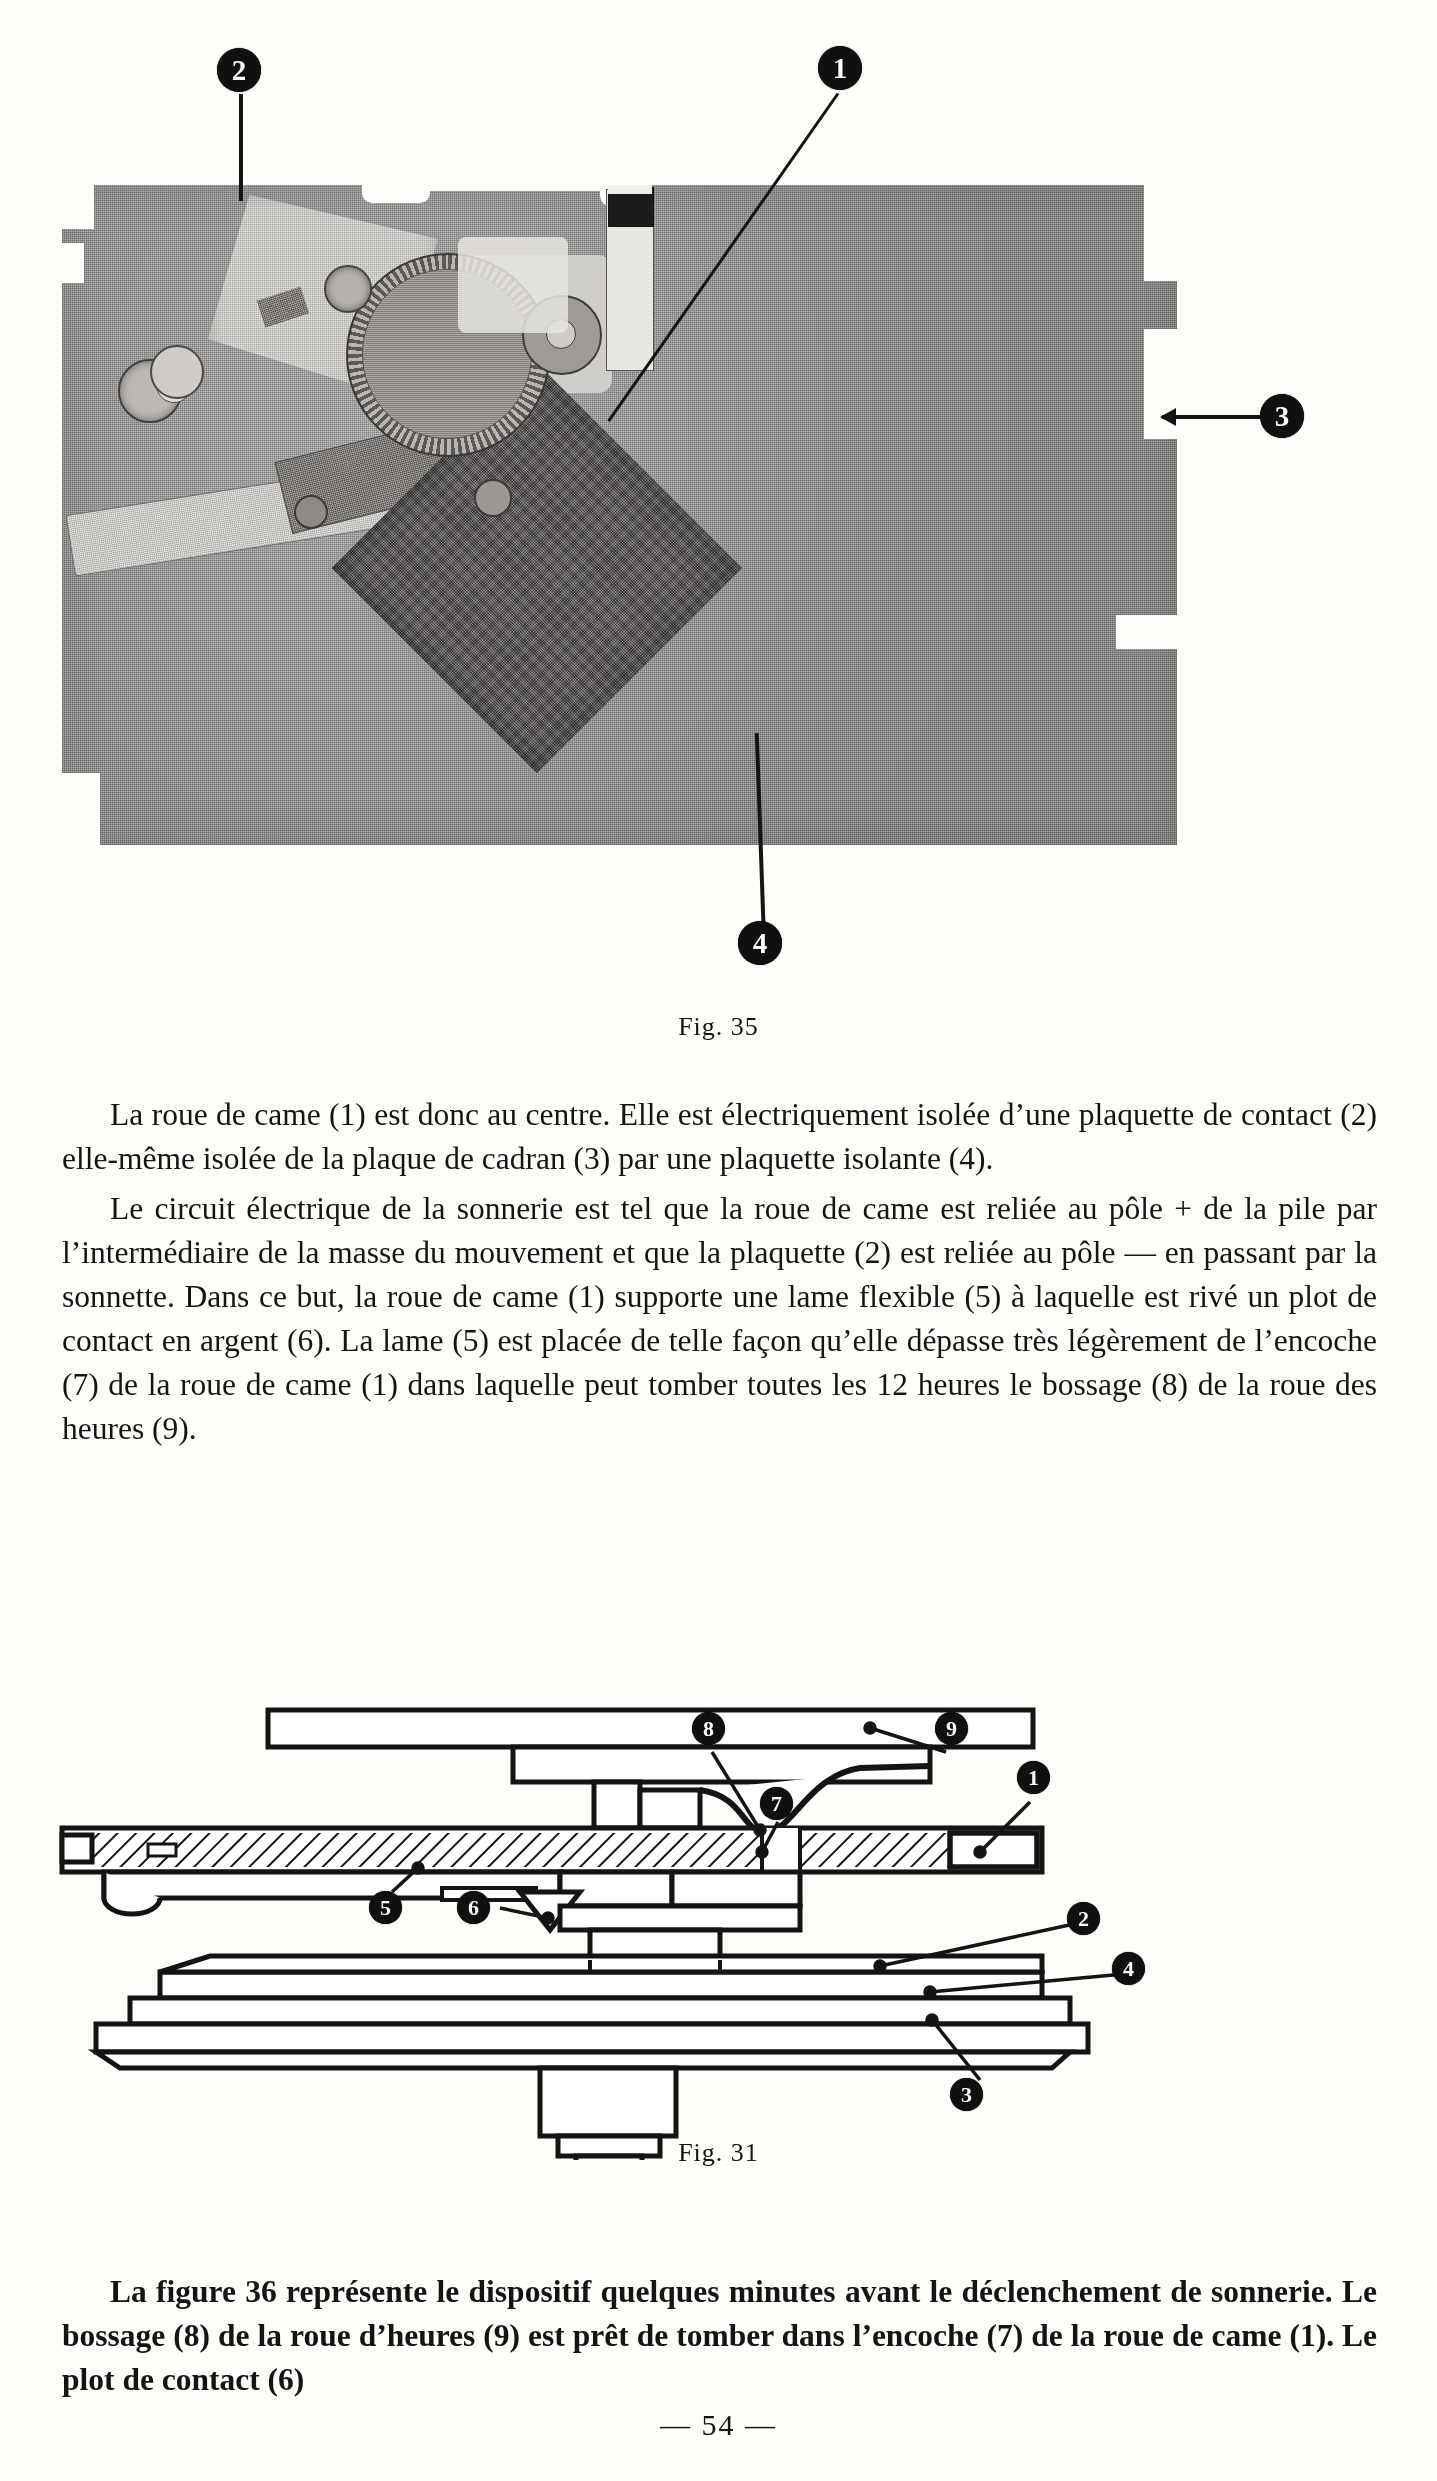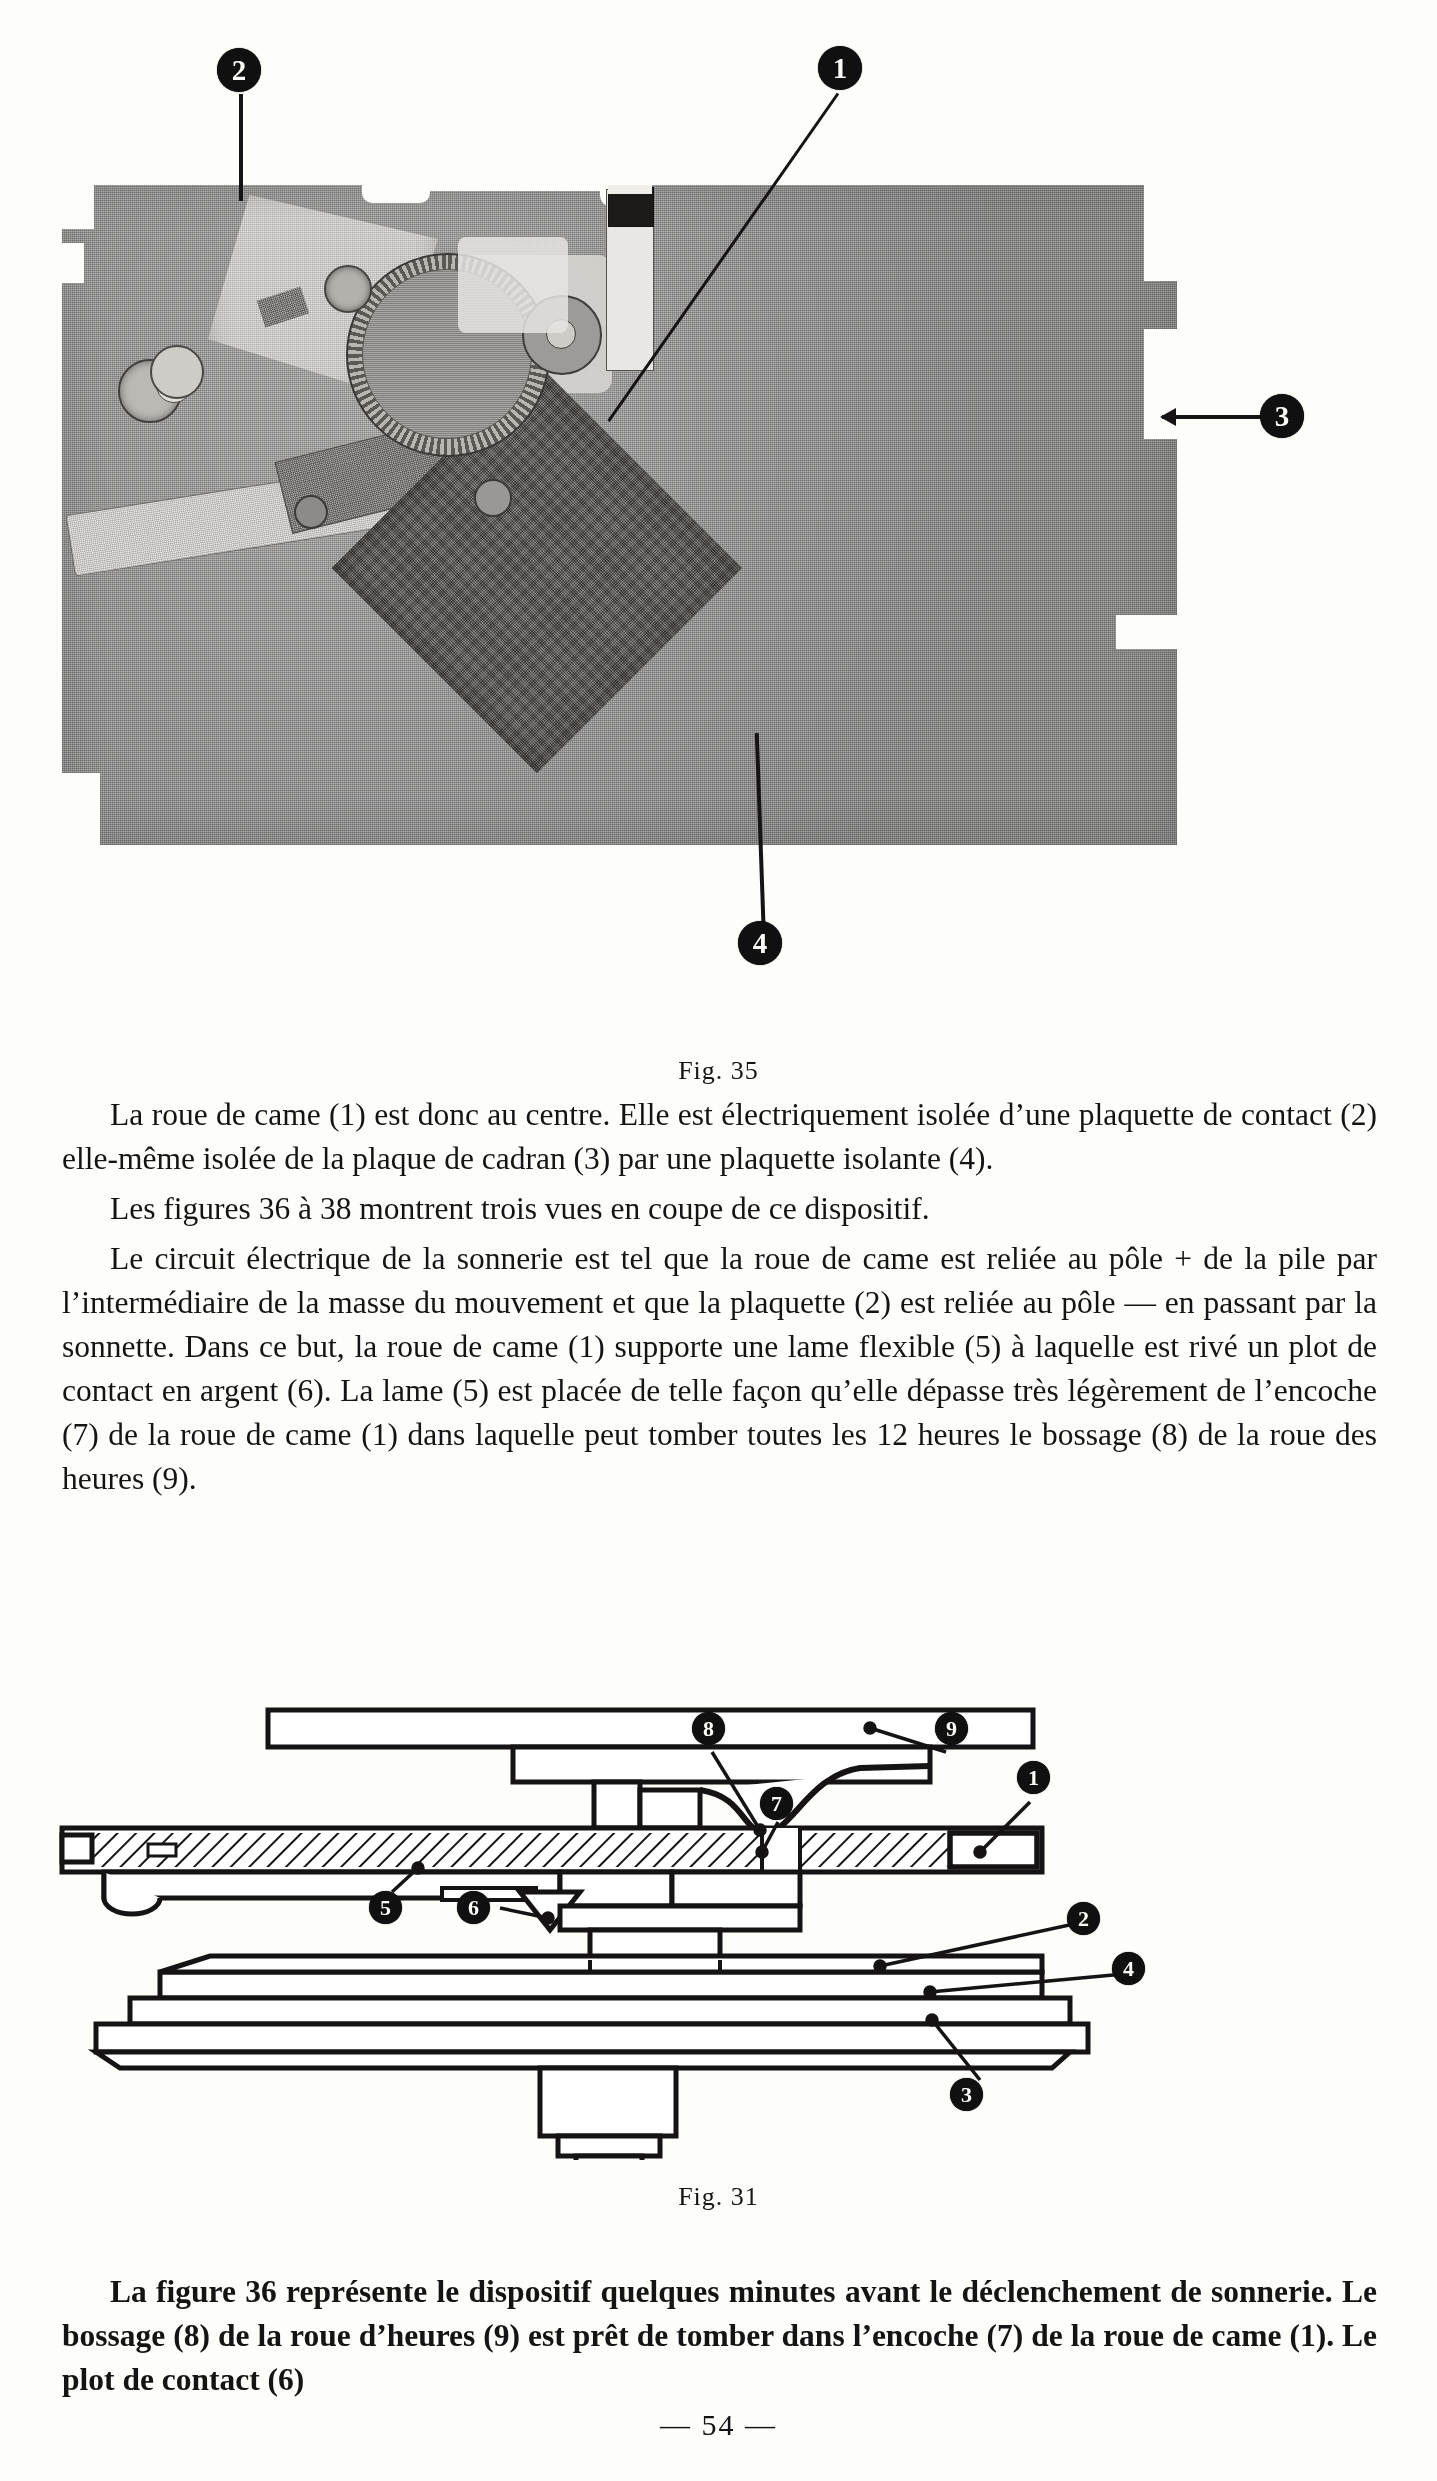--- a/index.html
+++ b/index.html
@@ -91,21 +91,20 @@
     z-index: 25;
   }
 
   
   .caption {
     position: absolute;
     width: 100%;
     text-align: center;
     font-size: 26px;
     letter-spacing: 1px;
-    margin-top: 44px;
   }
   .bodytext {
     position: absolute;
     left: 62px;
     width: 1315px;
     font-size: 31.5px;
     line-height: 44px;
     text-align: justify;
     text-align-last: left;
   }
@@ -198,21 +197,20 @@
     <div class="callout" style="left:217px; top:48px;">2</div>
     <div class="callout" style="left:818px; top:46px;">1</div>
     <div class="callout" style="left:1260px; top:394px;">3</div>
     <div class="callout" style="left:738px; top:921px;">4</div>
 
     <div class="caption" style="top:1012px;">Fig.  35</div>
   </div>
 
   <div class="bodytext" style="top:1093px;">
     <p class="indent">La roue de came (1) est donc au centre. Elle est électriquement isolée d’une plaquette de contact (2) elle-même isolée de la plaque de cadran (3) par une plaquette isolante (4).</p>
-    <p class="indent" style="margin-top:6px;">Les figures 36 à 38 montrent trois vues en coupe de ce dispositif.</p>
     <p class="indent" style="margin-top:6px;">Le circuit électrique de la sonnerie est tel que la roue de came est reliée au pôle + de la pile par l’intermédiaire de la masse du mouvement et que la plaquette (2) est reliée au pôle — en passant par la sonnette. Dans ce but, la roue de came (1) supporte une lame flexible (5) à laquelle est rivé un plot de contact en argent (6). La lame (5) est placée de telle façon qu’elle dépasse très légèrement de l’encoche (7) de la roue de came (1) dans laquelle peut tomber toutes les 12 heures le bossage (8) de la roue des heures (9).</p>
   </div>
 
   <div class="fig36-wrap">
     <svg width="1437" height="560" viewBox="0 0 1437 560" xmlns="http://www.w3.org/2000/svg">
       <defs>
         <pattern id="hatch" width="13" height="13" patternTransform="rotate(45)" patternUnits="userSpaceOnUse">
           <rect width="13" height="13" fill="#ffffff"></rect>
           <line x1="0" y1="0" x2="0" y2="13" stroke="#151313" stroke-width="4"></line>
         </pattern>

